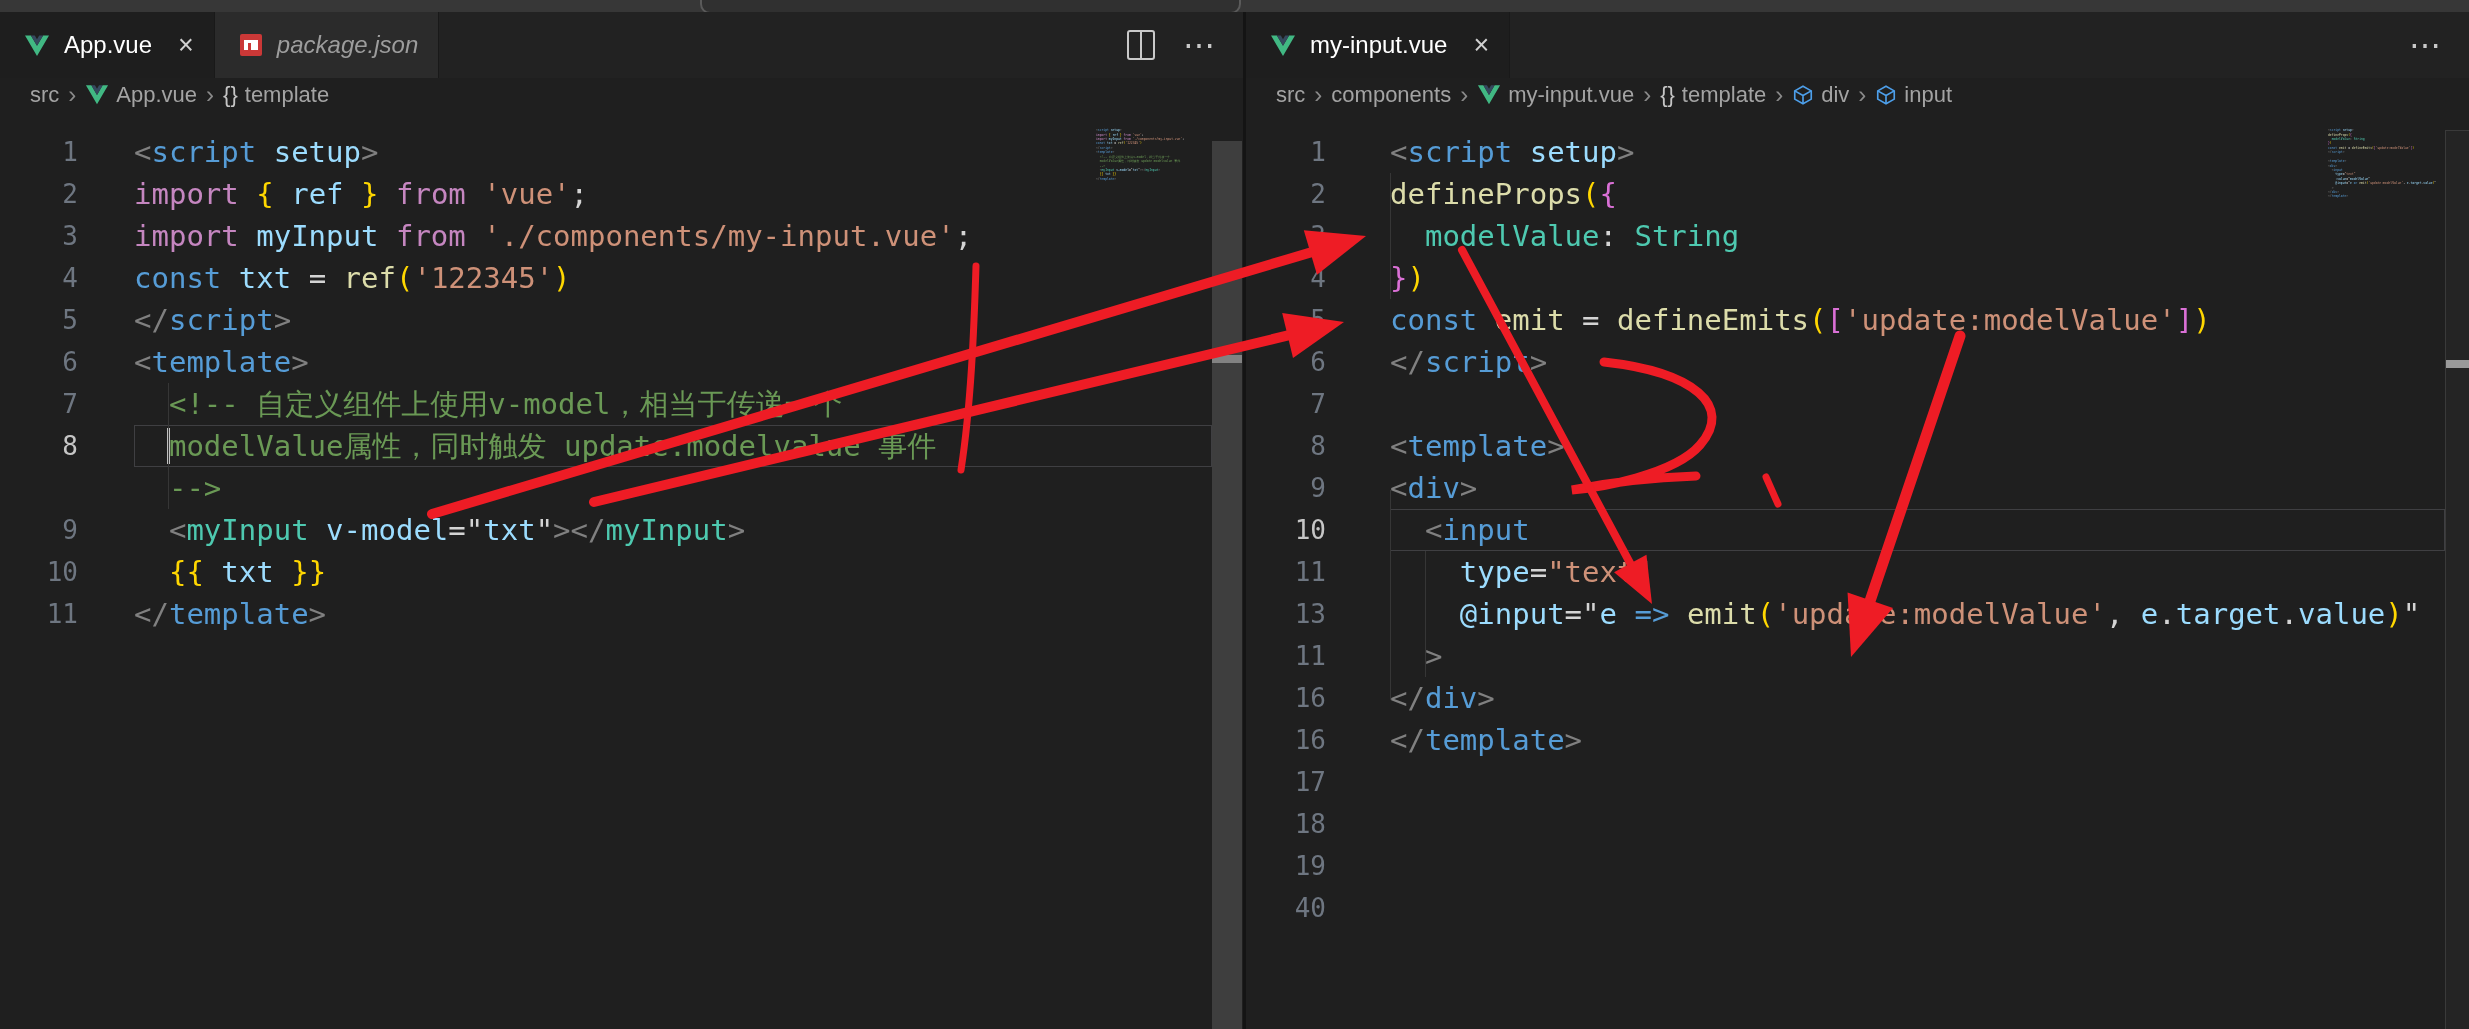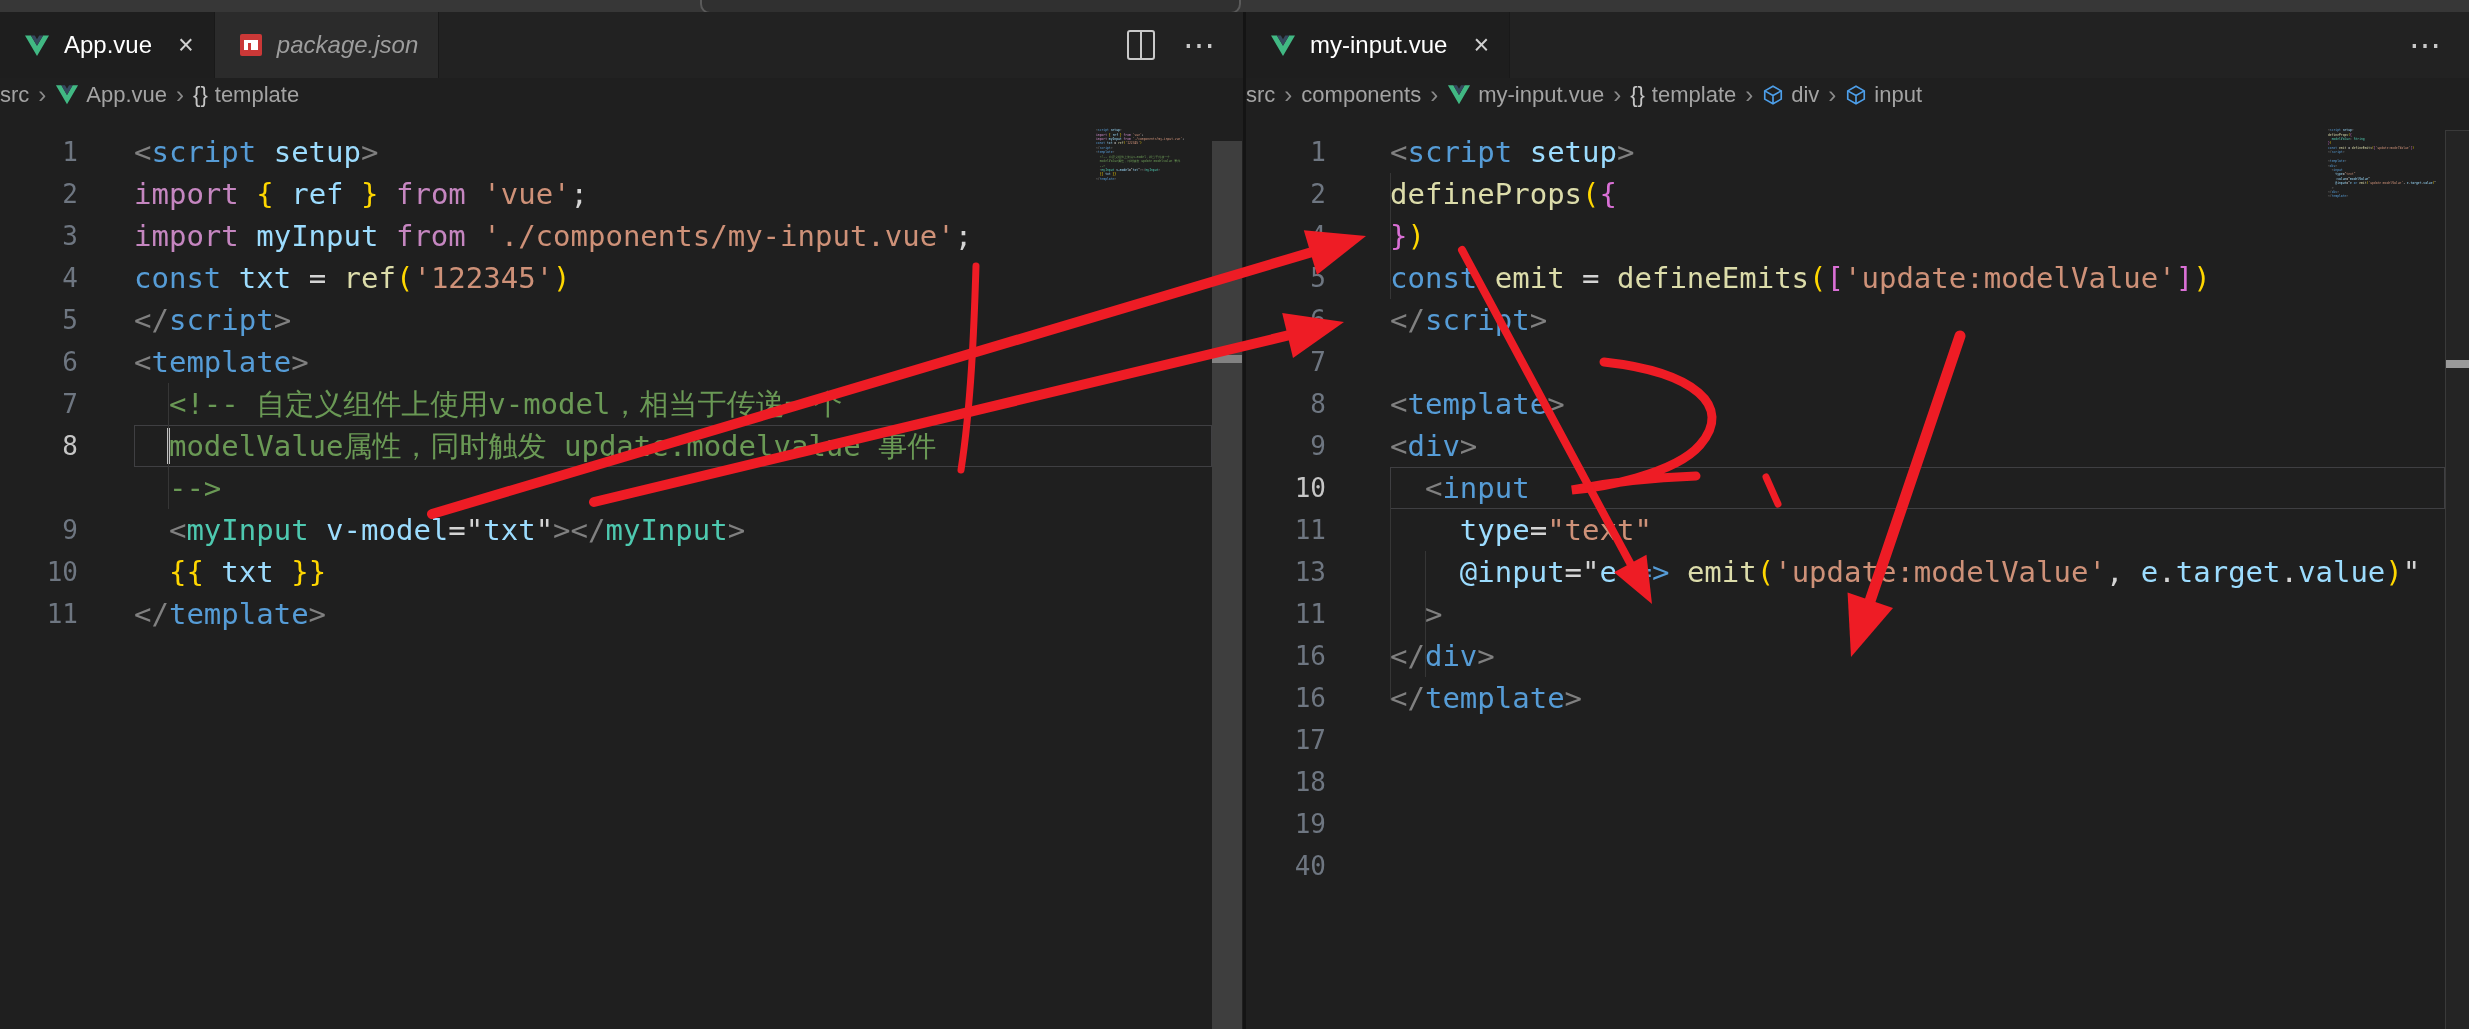--- a/index.html
+++ b/index.html
@@ -21,21 +21,21 @@
   .tab.active{background:#1e1e1e;color:#ffffff;}
   .tab .tab-label{margin-left:14px;}
   .tab.preview .tab-label{font-style:italic;}
   .tab .tab-close{margin-left:26px;font-size:27px;color:#d0d0d0;line-height:1;}
   .tab-actions{position:absolute;right:26px;top:0;height:66px;display:flex;align-items:center;gap:28px;color:#c9c9c9;}
   .ic-split{width:24px;height:26px;border:2px solid #c9c9c9;border-radius:3px;position:relative;}
   .ic-split::after{content:"";position:absolute;left:11px;top:0;bottom:0;width:2px;background:#c9c9c9;}
   .ic-more{font-size:32px;letter-spacing:2px;line-height:1;color:#c9c9c9;}
   
   .breadcrumbs{height:34px;background:#1f1f1f;display:flex;align-items:center;font-size:22px;
-               color:#a3a3a3;white-space:nowrap;}
+               color:#a3a3a3;padding-left:30px;white-space:nowrap;}
   .crumb{display:flex;align-items:center;gap:7px;}
   .crumb-sep{color:#8a8a8a;margin:0 9px;font-size:24px;}
   .crumb .braces{color:#c5c5c5;font-size:22px;}
   
   .editor{position:absolute;left:0;right:0;top:100px;bottom:0;}
   .code{padding-top:19px;font-family:"DejaVu Sans Mono","Liberation Mono",monospace;
         font-size:29px;line-height:42px;color:#d4d4d4;}
   .row{display:flex;height:42px;}
   .gut{flex:none;text-align:right;color:#6e7681;font-size:26px;box-sizing:border-box;}
   #pane-left .gut{width:134px;padding-right:56px;}
@@ -245,20 +245,24 @@
       </div>
     <div class="editor">
       <div class="code">
           <div class="row">
             <div class="gut">1</div>
             <div class="cnt"><span style="color: rgb(128, 128, 128);">&lt;</span><span style="color: rgb(86, 156, 214);">script</span><span style="color: rgb(212, 212, 212);"> </span><span style="color: rgb(156, 220, 254);">setup</span><span style="color: rgb(128, 128, 128);">&gt;</span></div>
           </div>
           <div class="row">
             <div class="gut">2</div>
             <div class="cnt"><span style="color: rgb(220, 220, 170);">defineProps</span><span style="color: rgb(255, 215, 0);">(</span><span style="color: rgb(218, 112, 214);">{</span></div>
+          </div>
+          <div class="row">
+            <div class="gut">3</div>
+            <div class="cnt"><span style="color: rgb(212, 212, 212);">  </span><span style="color: rgb(78, 201, 176);">modelValue</span><span style="color: rgb(212, 212, 212);">: </span><span style="color: rgb(78, 201, 176);">String</span></div>
           </div>
           <div class="row">
             <div class="gut">4</div>
             <div class="cnt"><span style="color: rgb(218, 112, 214);">}</span><span style="color: rgb(255, 215, 0);">)</span></div>
           </div>
           <div class="row">
             <div class="gut">5</div>
             <div class="cnt"><span style="color: rgb(86, 156, 214);">const</span><span style="color: rgb(212, 212, 212);"> </span><span style="color: rgb(220, 220, 170);">emit</span><span style="color: rgb(212, 212, 212);"> = </span><span style="color: rgb(220, 220, 170);">defineEmits</span><span style="color: rgb(255, 215, 0);">(</span><span style="color: rgb(218, 112, 214);">[</span><span style="color: rgb(206, 145, 120);">'update:modelValue'</span><span style="color: rgb(218, 112, 214);">]</span><span style="color: rgb(255, 215, 0);">)</span></div>
           </div>
           <div class="row">

